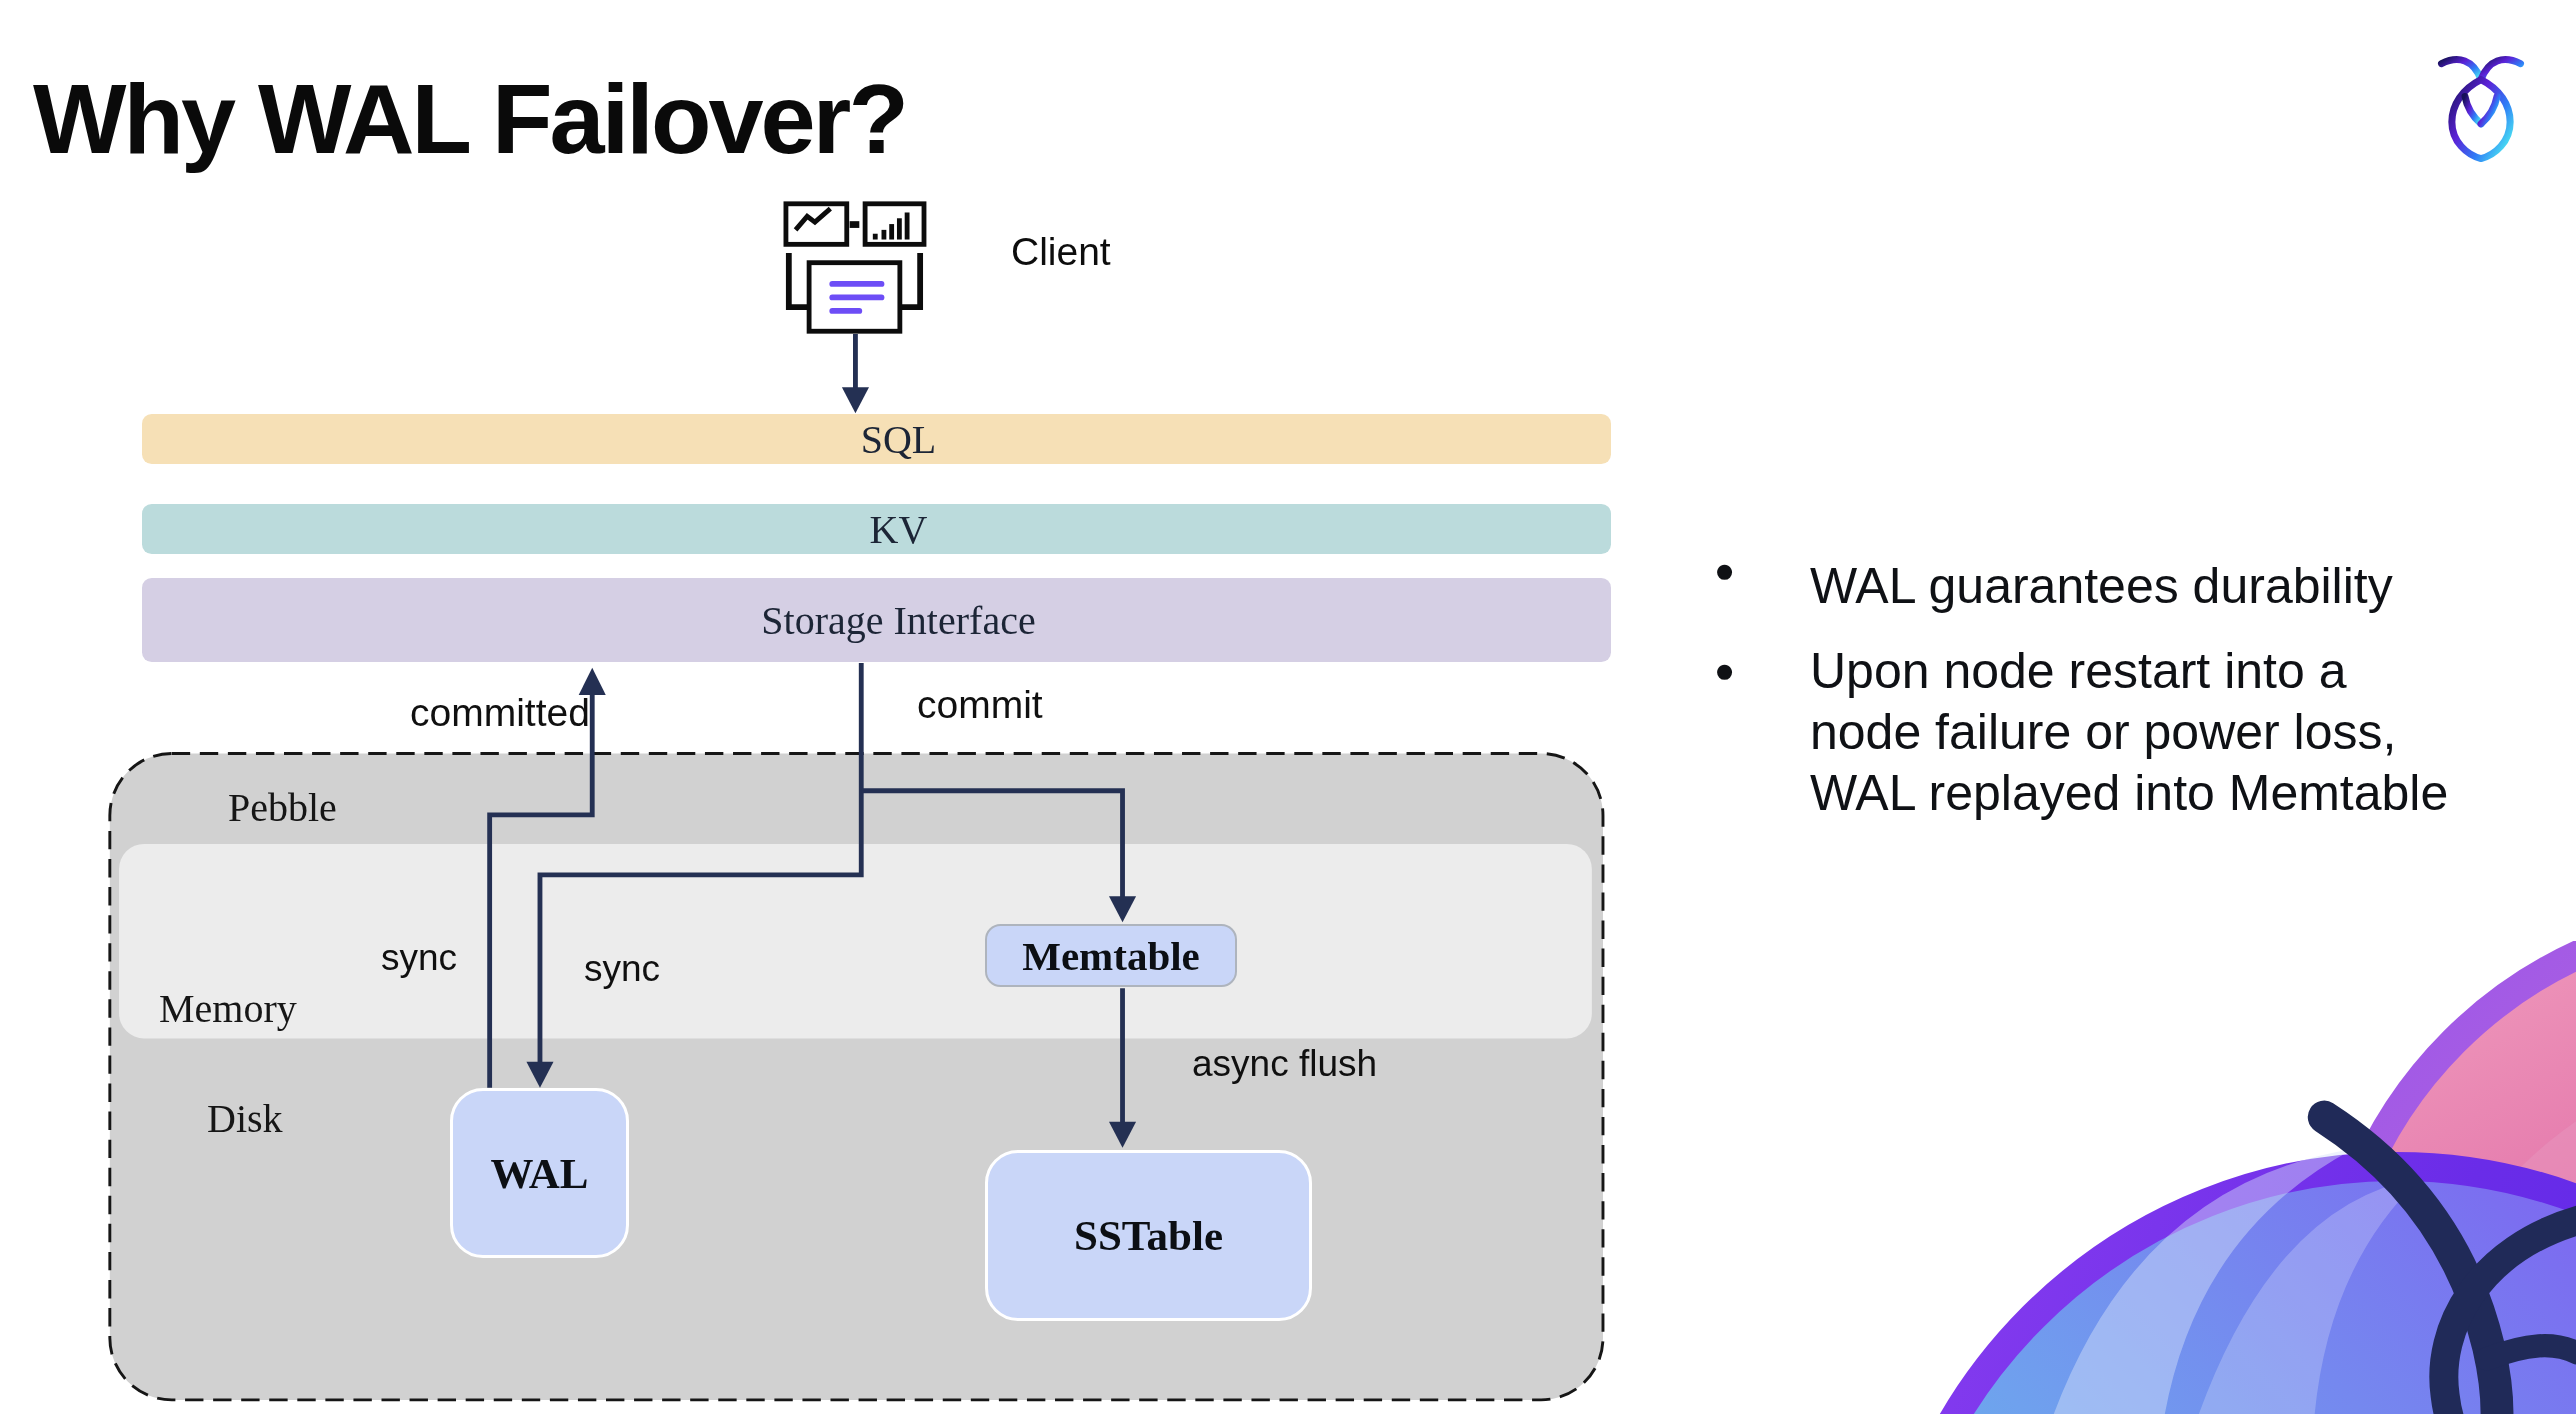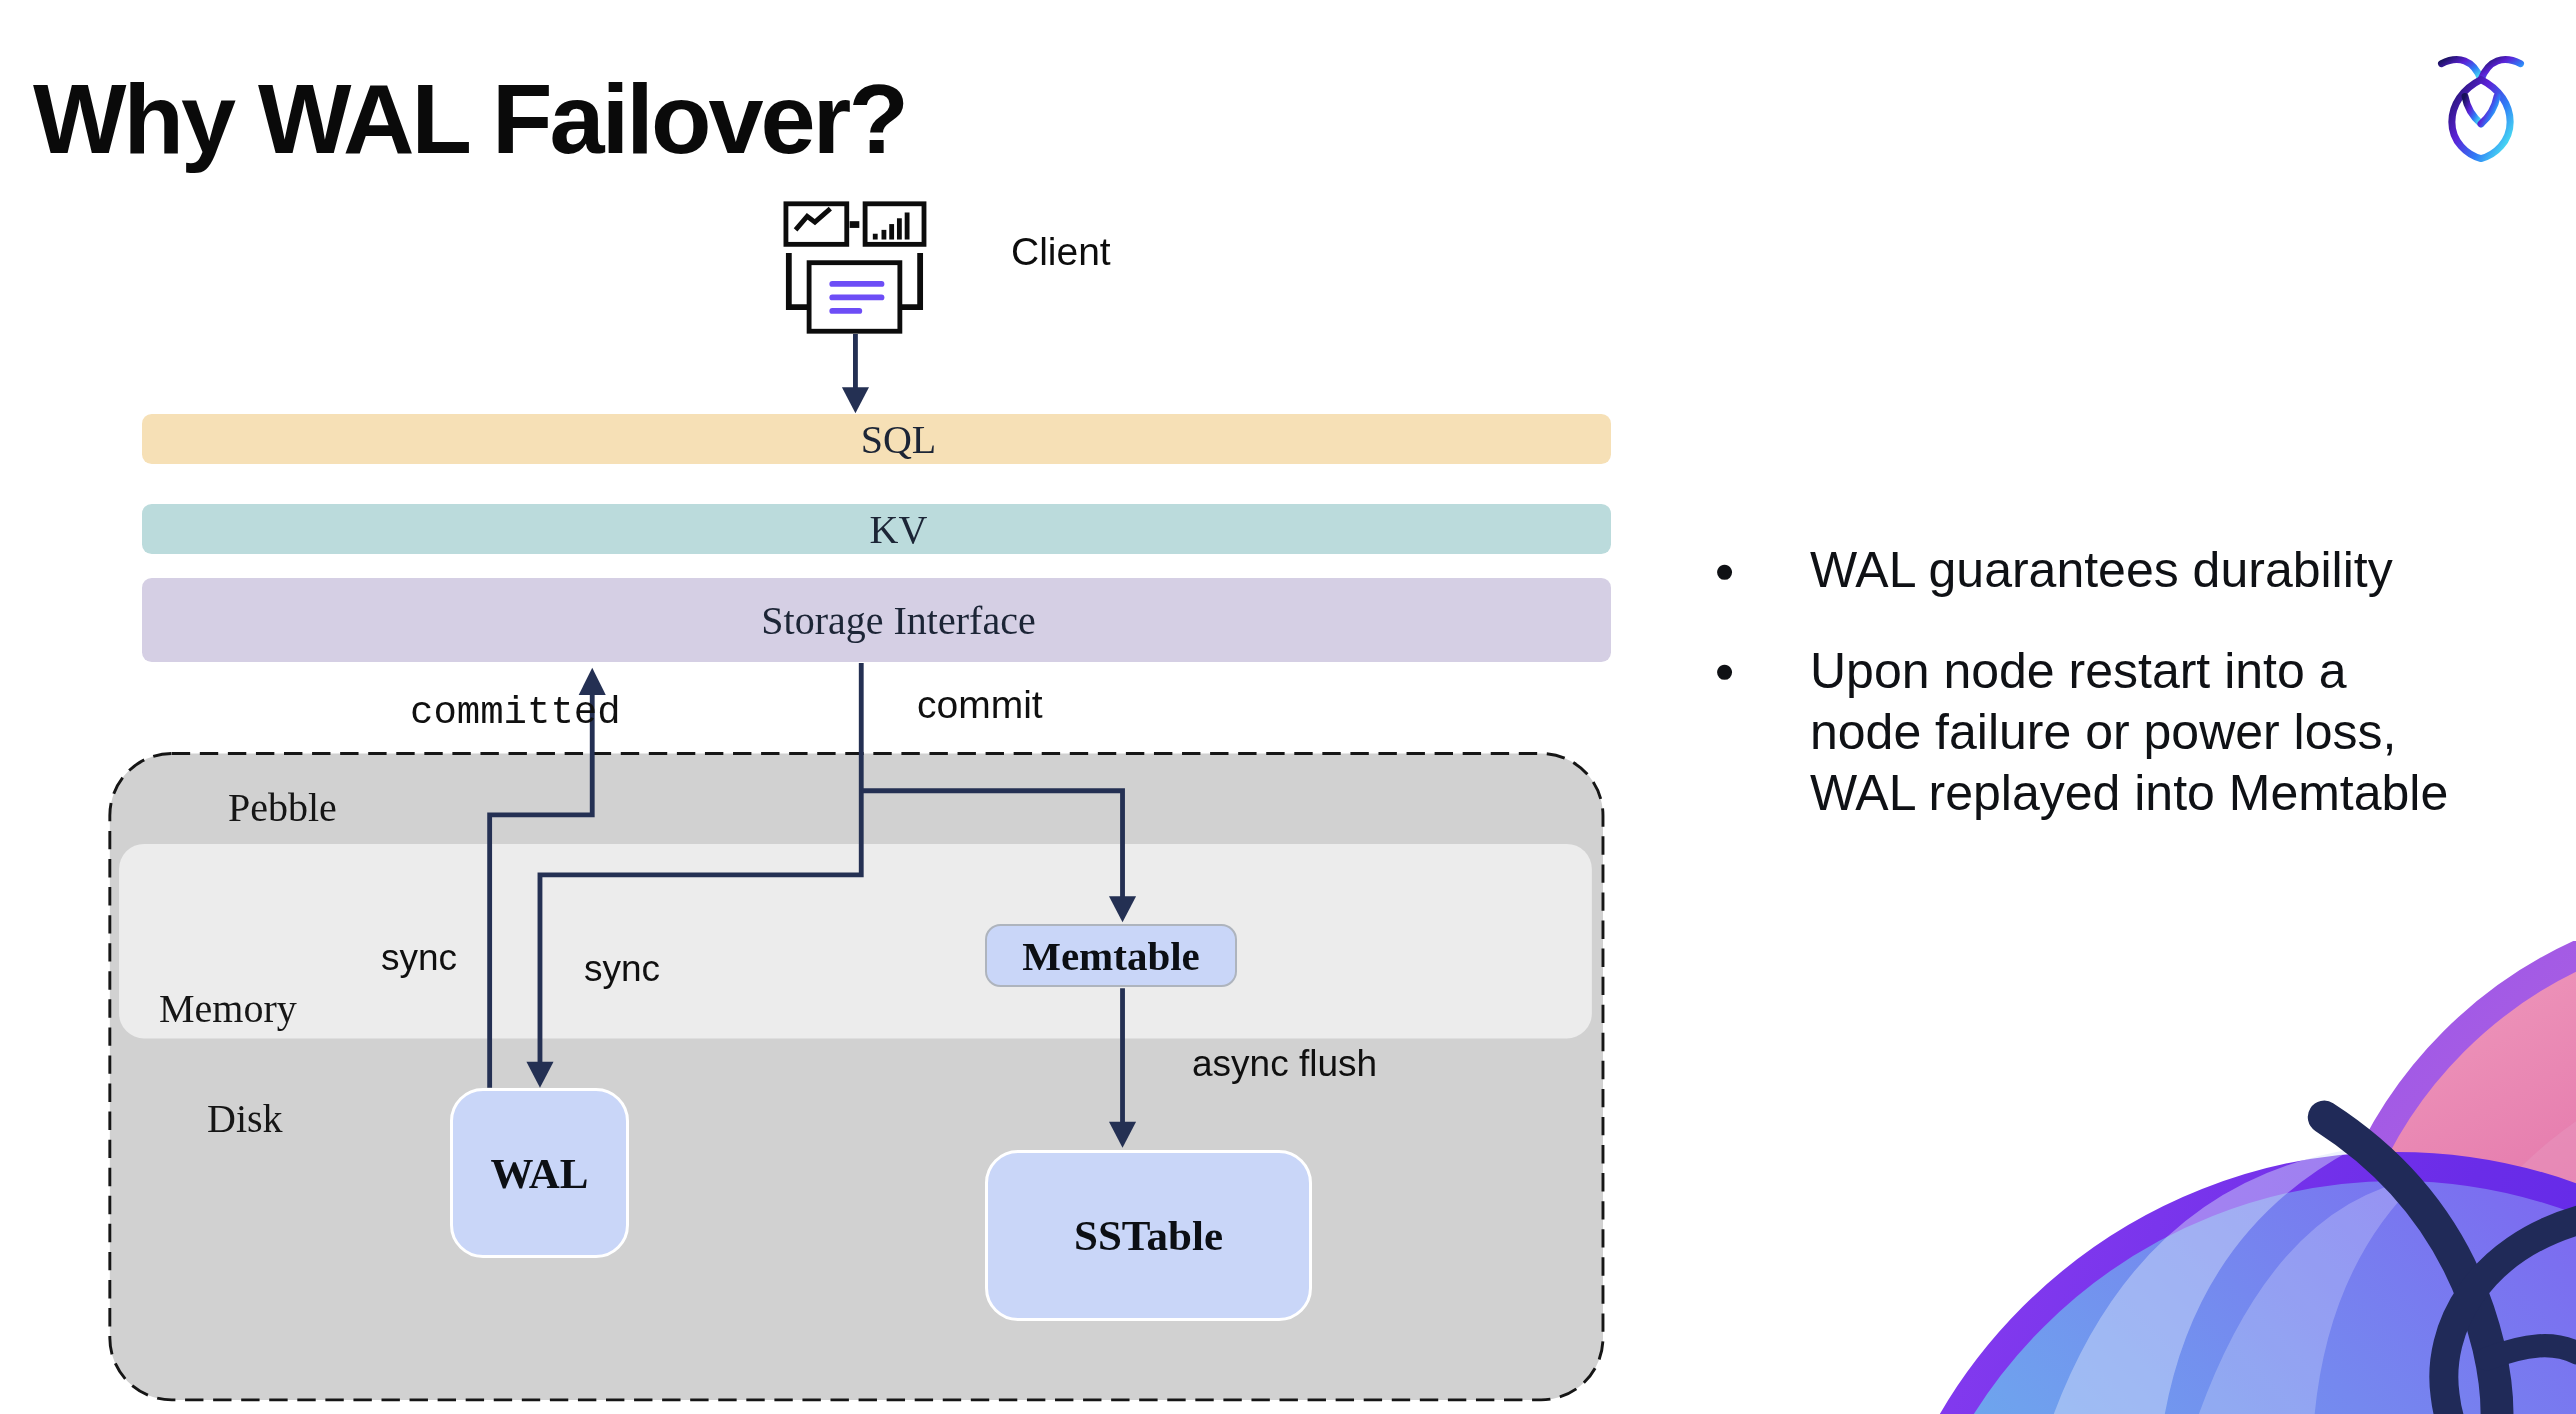--- a/index.html
+++ b/index.html
@@ -23,21 +23,21 @@
   .layer-bar{
     left:142px;width:1425px;border-radius:9.7px;
     display:flex;align-items:center;justify-content:center;
     font-family:"Liberation Serif",serif;font-size:40px;color:#1c2536;padding-left:44px;
   }
   #bar-sql{top:414px;height:50px;background:#f6e0b6;}
   #bar-kv{top:504px;height:50px;background:#bbdbdc;}
   #bar-storage{top:578px;height:84px;background:#d5cfe4;}
   
   .edge-label{font-size:39px;color:#101010;white-space:nowrap;}
-  #lbl-committed{left:410px;top:691px;font-family:Liberation Mono, monospace;}
+  #lbl-committed{left:410px;top:691px;}
   #lbl-commit{left:917px;top:683px;}
   #lbl-sync-left{left:381px;top:937px;font-size:37px;}
   #lbl-sync-right{left:584px;top:948px;font-size:37px;}
   #lbl-async{left:1192px;top:1043px;font-size:37px;}
   
   .zone-label{font-family:"Liberation Serif",serif;font-size:40px;color:#161616;white-space:nowrap;}
   #lbl-pebble{left:228px;top:784px;}
   #lbl-memory{left:159px;top:985px;}
   #lbl-disk{left:207px;top:1095px;}
   
@@ -47,21 +47,21 @@
     box-sizing:border-box;
   }
   #box-wal{left:450px;top:1088px;width:179px;height:170px;border-radius:33px;border:3.9px solid #ffffff;font-size:43px;}
   #box-memtable{left:985px;top:924px;width:252px;height:63px;border-radius:15.5px;border:2.9px solid #aeb4bd;font-size:41px;}
   #box-sstable{left:985px;top:1150px;width:327px;height:171px;border-radius:33px;border:3.9px solid #ffffff;font-size:43px;justify-content:center;}
   
   .bullet-dot{width:39px;text-align:center;font-size:35px;color:#0f1115;}
   #dot-1{left:1705px;top:550px;}
   #dot-2{left:1705px;top:650px;}
   .bullet-text{left:1810px;font-size:50px;line-height:61px;color:#0f1115;white-space:nowrap;}
-  #bullet-1{top:540px;text-align:center;}
+  #bullet-1{top:556px;text-align:center;}
   #bullet-2{top:641px;}
   
   #brand-art{right:0;bottom:0;z-index:0;}
   #logo{left:2434px;top:48px;}
 </style>
 </head>
 <body>
 
 <svg id="diagram-svg" class="abs" width="2576" height="1415" viewBox="0 0 2662 1462">
 

